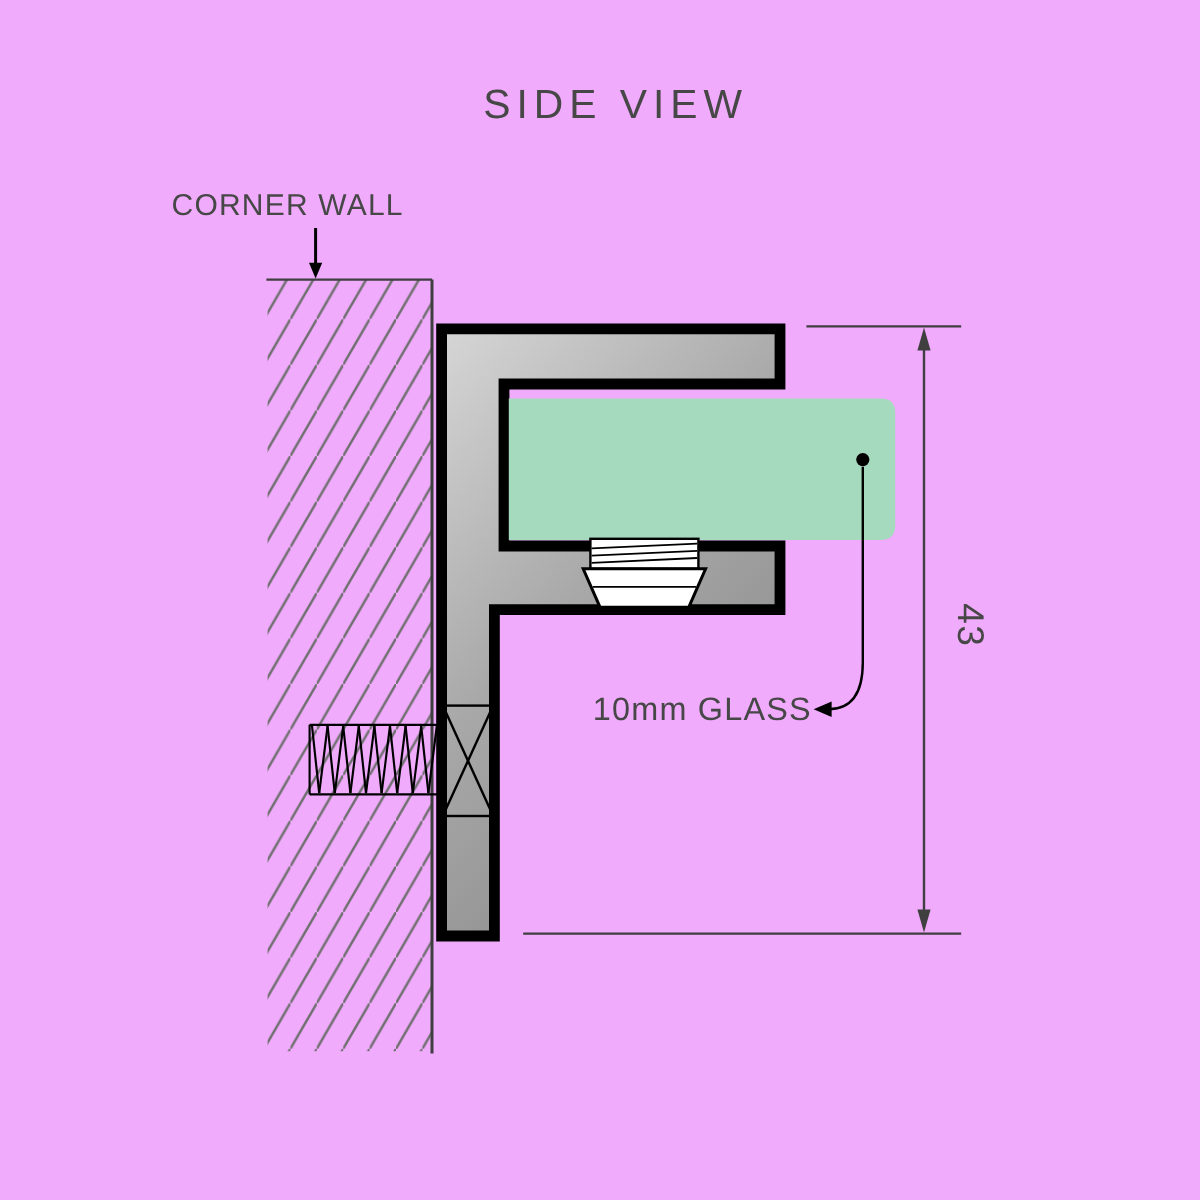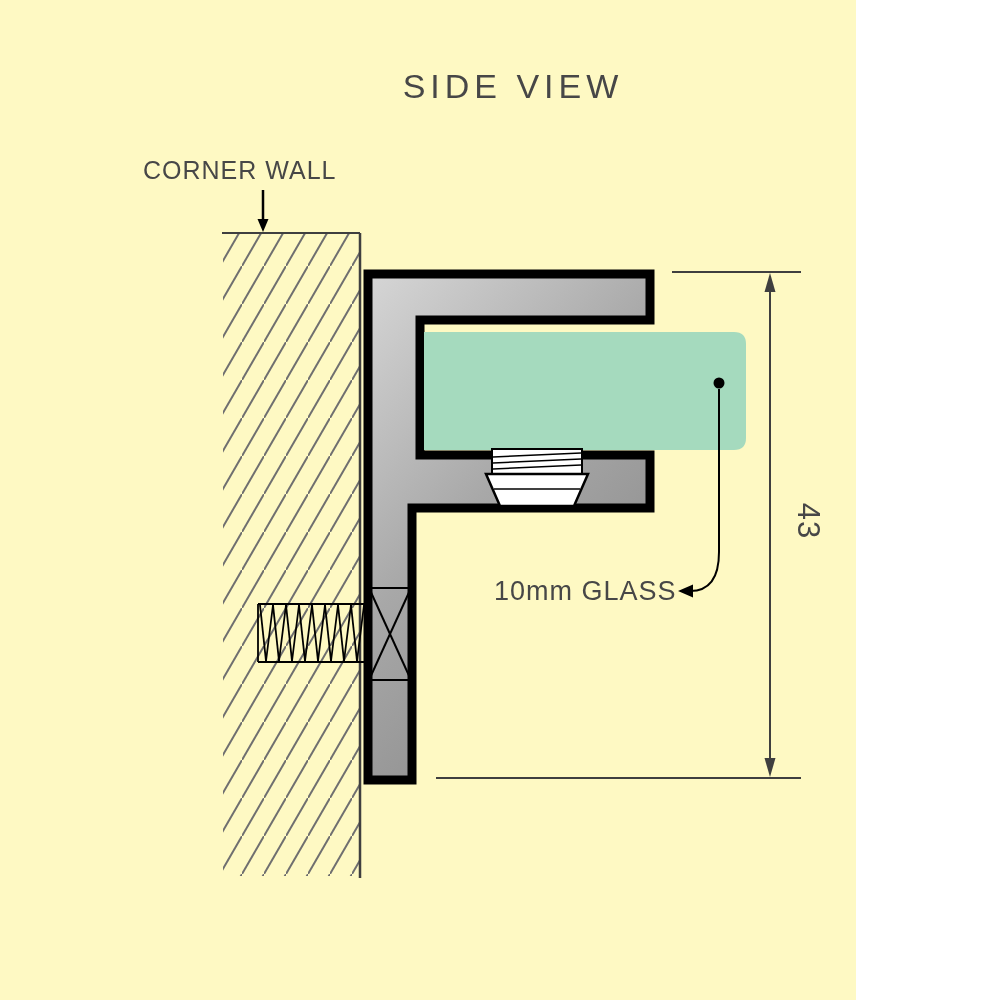--- a/index.html
+++ b/index.html
@@ -1,16 +1,16 @@
 <!DOCTYPE html>
 <html><head>
 <meta charset="utf-8">
 <style>
   html,body{margin:0;padding:0;background:#ffffff;}
-  .canvas{width:856px;height:1000px;position:relative;background:#fef9c3;overflow:hidden;}
+  .canvas{width:1000px;height:1000px;position:relative;background:#f0abfc;overflow:hidden;}
   svg{display:block;}
   text{font-family:"Liberation Sans", sans-serif;}
   .title-text{font-size:34px;letter-spacing:5px;}
   .label-text{font-size:25px;letter-spacing:1px;}
   .glass-text{font-size:27px;letter-spacing:1px;}
   .dim-text{font-size:31px;letter-spacing:1px;}
   .thinline{stroke:#3f3f3f;stroke-width:2;fill:none;}
 </style>
 </head>
 <body>

